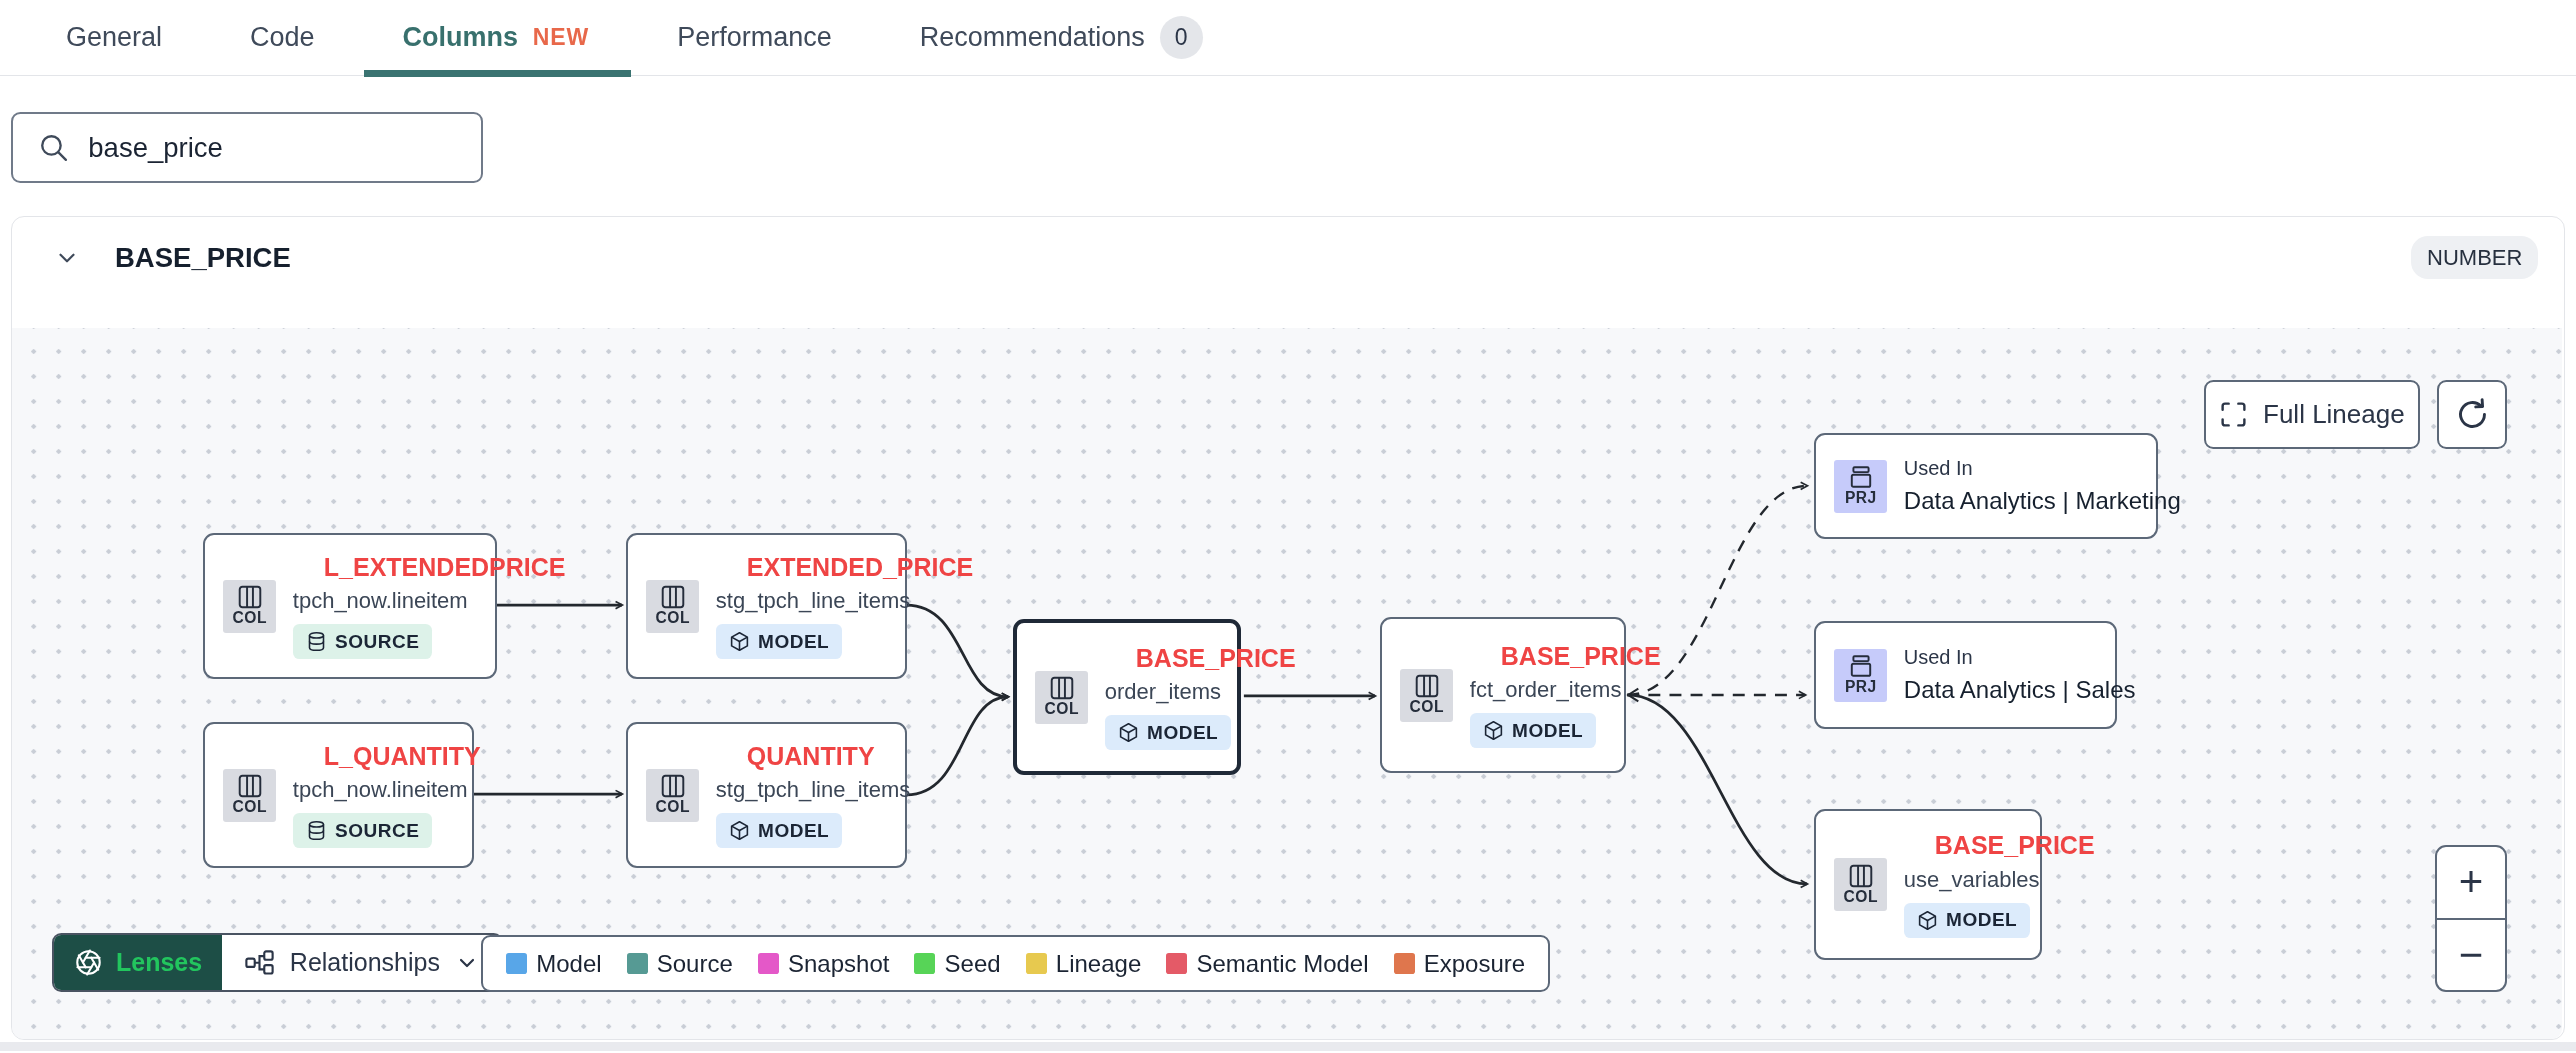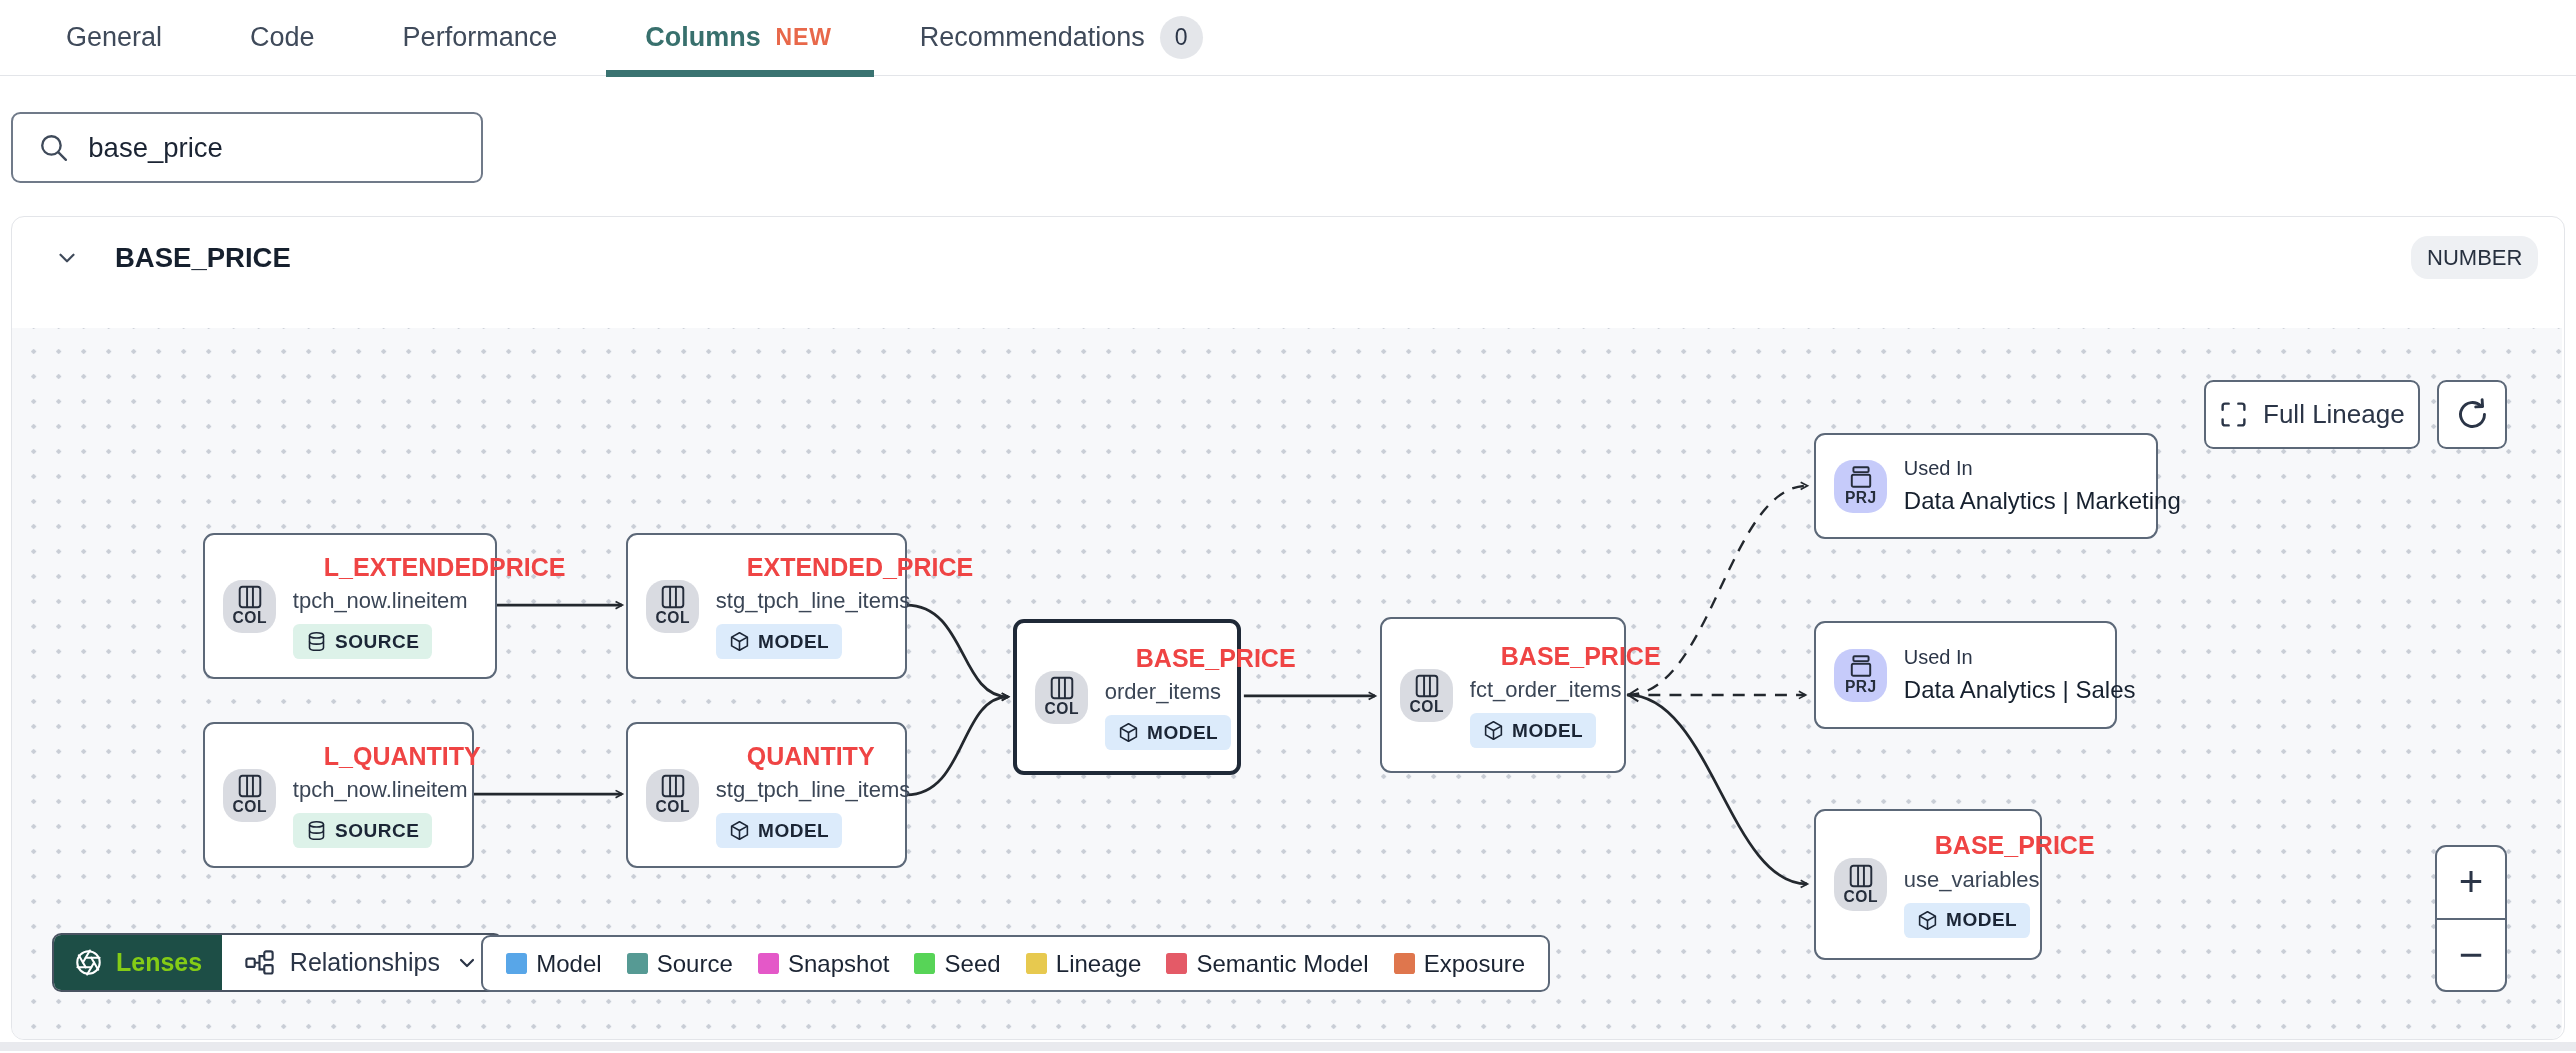--- a/index.html
+++ b/index.html
@@ -43,21 +43,21 @@
   .canvas { position:absolute; left:0px; top:111px; width:2550px; height:711px;
     background-color:#f7f8fa;
     background-image:radial-gradient(circle,#c9ced6 2.1px,transparent 2.3px);
     background-size:25px 25px; background-position:9.2px 11px;
     border-radius:0 0 11px 11px; overflow:hidden; }
   .edges { position:absolute; left:0; top:0; }
 
   .node { position:absolute; background:#fff; border:2.8px solid #5c6878; border-radius:11px;
     display:flex; align-items:center; gap:16.5px; padding:0 14.7px 0 18.3px; cursor:pointer; }
   .node.selected { border:4.6px solid #1f2937; }
-  .chip { width:53px; height:53px; border-radius:19px; flex:none;
+  .chip { width:53px; height:53px; border-radius:3px; flex:none;
     display:flex; flex-direction:column; align-items:center; justify-content:center; }
   .chip.col { background:#d9dbe1; }
   .chip.prj { background:#c6cbfa; }
   .chip-label { font-size:15.6px; font-weight:700; color:#252d3b; letter-spacing:0.5px; }
   .node-text { display:flex; flex-direction:column; align-items:flex-start; }
   .node-title { font-size:25px; font-weight:600; color:#ef4444; white-space:nowrap;margin-left:31px; }
   .node-sub { font-size:22px; color:#3b4656; margin-top:6.4px; white-space:nowrap; }
   .badge { display:inline-flex; align-items:center; gap:8.3px; margin-top:10px;
     padding:6.4px 13px; border-radius:6.4px; font-size:19px; font-weight:700;
     color:#1b2535; letter-spacing:0.5px; }
@@ -75,21 +75,21 @@
   .zoomctl { position:absolute; left:2423px; top:517px; width:72px; height:147px;
     border:2.8px solid #5c6878; border-radius:11px; background:#fff; overflow:hidden;
     display:flex; flex-direction:column; }
   .zbtn { flex:1; display:flex; align-items:center; justify-content:center;
     font-size:42px; color:#2b3547; cursor:pointer; }
   .zbtn + .zbtn { border-top:2.8px solid #5c6878; }
 
   
   .lenses-bar { position:absolute; left:40px; top:605px; height:59px; display:flex;
     border:2.8px solid #4a5462; border-radius:9.2px; overflow:hidden; background:#fff; }
-  .lenses-btn { background:#1d4e46; color:#84cc16; display:flex; align-items:center;
+  .lenses-btn { background:#1d4e46; color:#22c55e; display:flex; align-items:center;
     gap:13px; padding:8px 20px; font-size:25px; font-weight:600; cursor:pointer; }
   .rel-btn { display:flex; align-items:center; gap:14.7px; padding:16px 22px;
     font-size:25px; color:#2b3547; cursor:pointer; background:#fff; }
 
   .legend { position:absolute; left:469px; top:607px; height:57px;
     border:2.8px solid #5c6878; border-radius:9.2px; background:#fff;
     display:flex; align-items:center; gap:25px; padding:0 23px; }
   .legend-item { display:flex; align-items:center; gap:9.2px; font-size:24px; color:#1b2433; }
   .legend-swatch { width:21px; height:21px; border-radius:2.8px; }
 
@@ -99,26 +99,26 @@
 </head>
 <body>
 
 <div class="tabbar">
   <div class="tab">
     <span class="tab-label">General</span>
   </div>
   <div class="tab">
     <span class="tab-label">Code</span>
   </div>
-  <div class="tab">
-    <span class="tab-label">Performance</span>
-  </div>
   <div class="tab active">
     <span class="tab-label">Columns</span>
     <span class="tab-new">NEW</span>
+  </div>
+  <div class="tab">
+    <span class="tab-label">Performance</span>
   </div>
   <div class="tab">
     <span class="tab-label">Recommendations</span>
     <span class="tab-count">0</span>
   </div>
 </div>
 
 <div class="searchbox">
   <svg width="33" height="33" viewBox="0 0 24 24" fill="none" stroke="#3f4a5a" stroke-width="1.7" stroke-linecap="round">
     <circle cx="10.5" cy="10.5" r="6.7"></circle>

